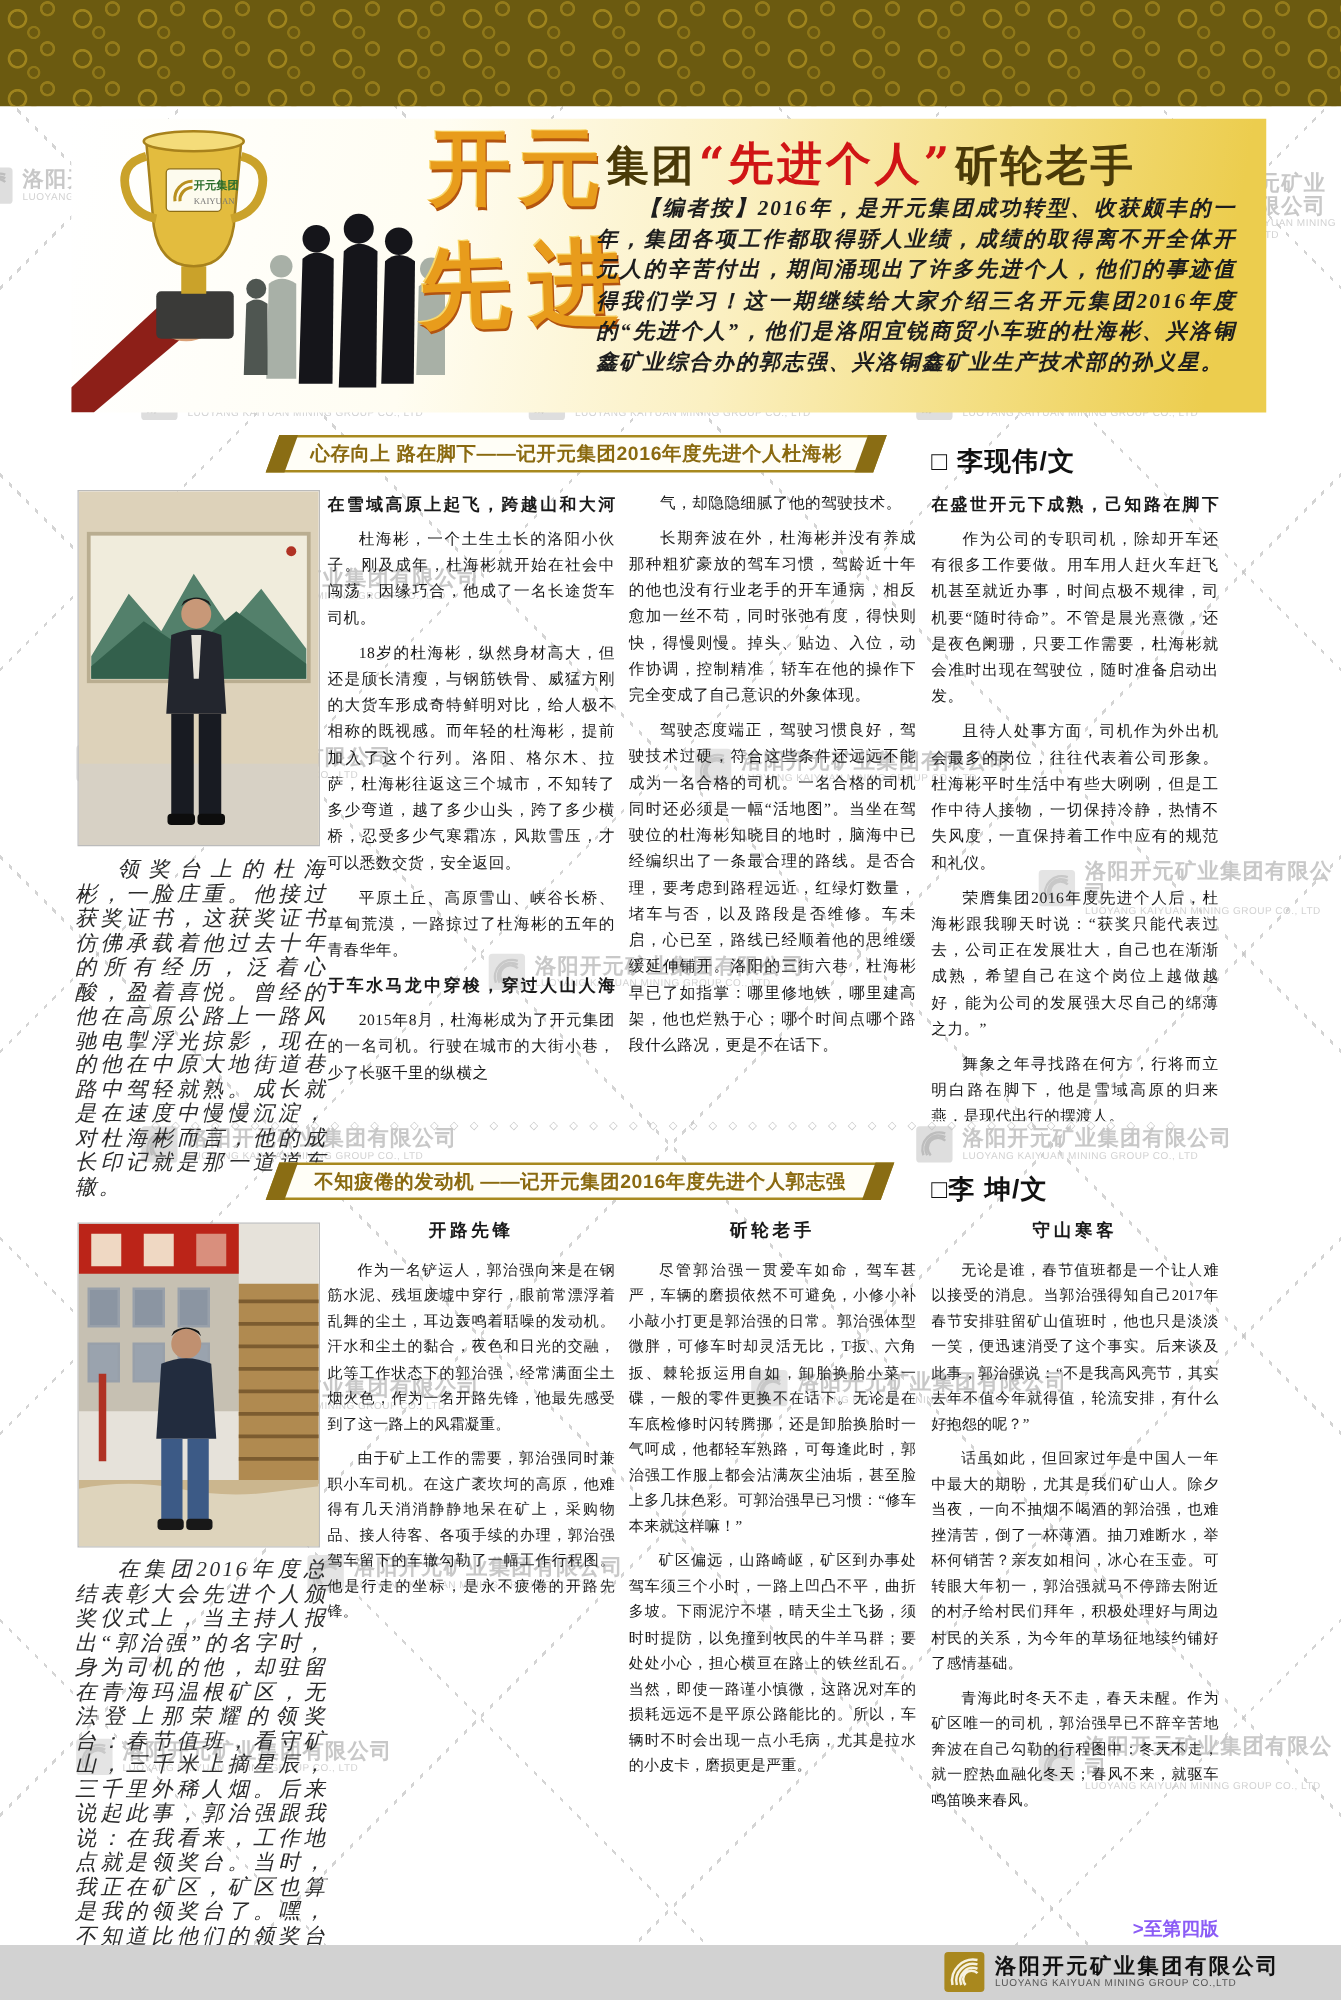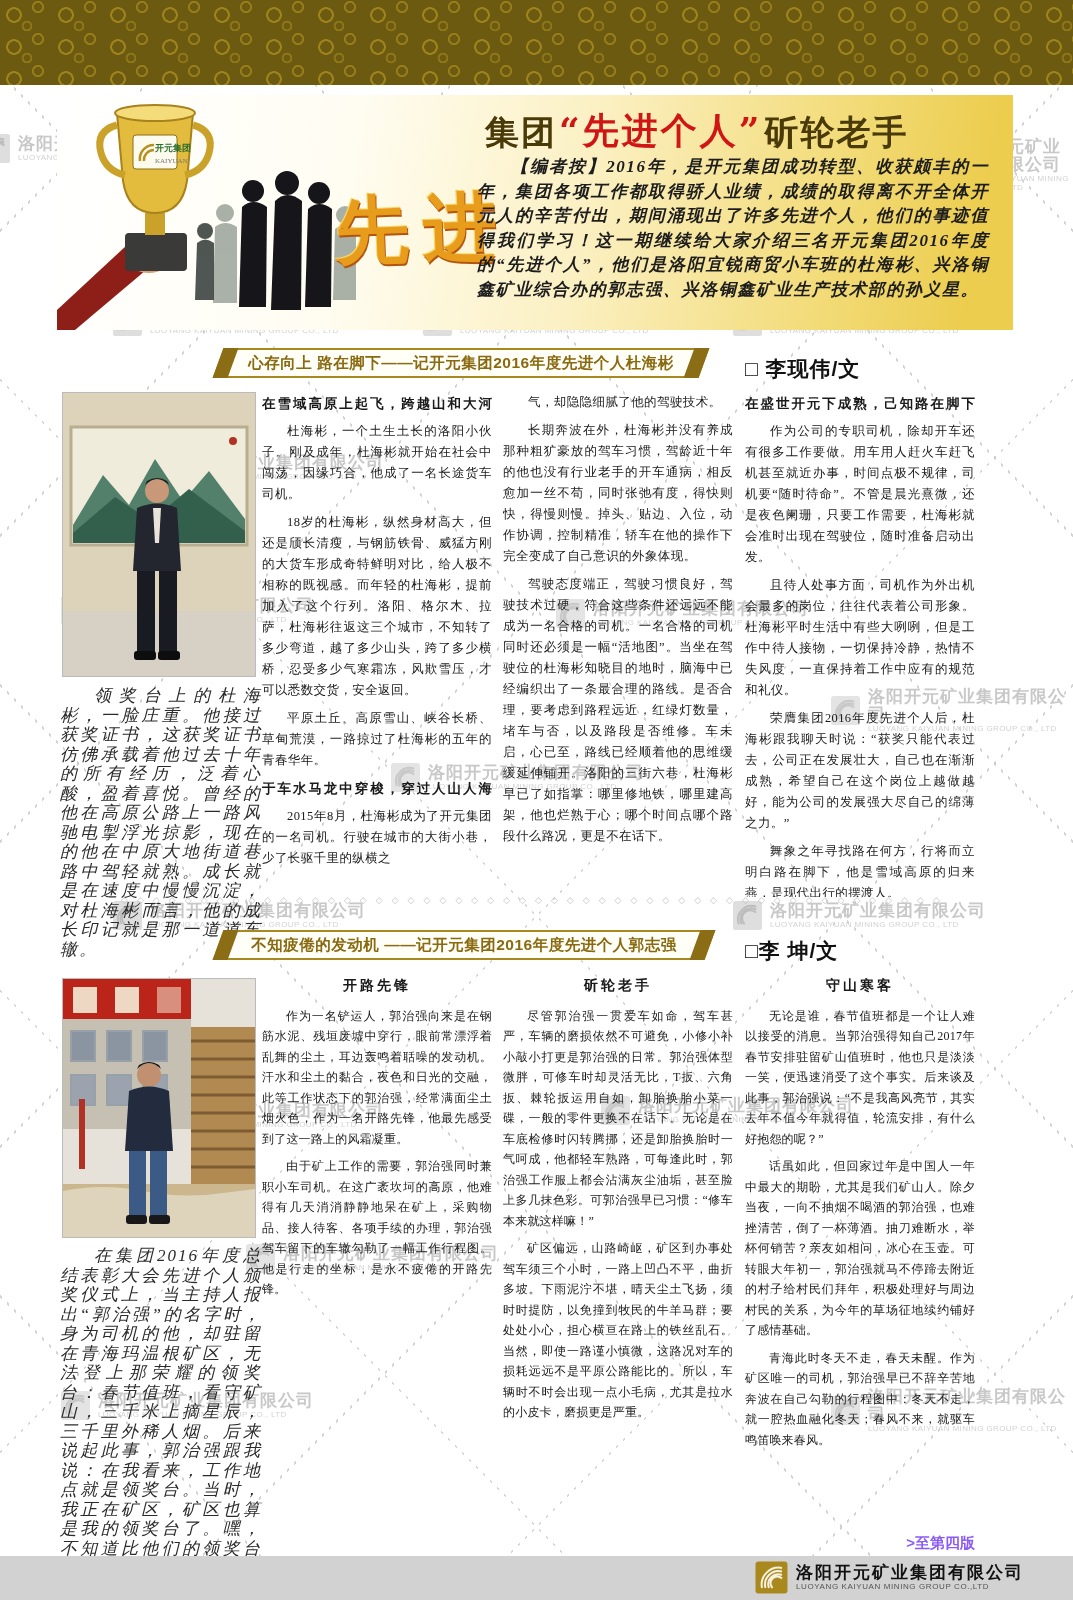--- a/index.html
+++ b/index.html
@@ -300,20 +300,21 @@
             <path d="M214 215 L218 106 Q230 94 245 106 L244 215 Z"></path>
           <circle cx="262" cy="98" r="11"></circle>
             <path d="M248 212 L251 114 Q262 104 275 114 L274 212 Z"></path>
         </g>
         <g fill="#3c4440" opacity="0.9">
           <circle cx="148" cy="136" r="8"></circle>
             <path d="M138 205 L140 148 Q148 141 157 148 L157 205 Z"></path>
         </g>
       </g>
     </svg>
+    <span class="artword aw1">开元</span>
     <span class="artword aw2">先进</span>
     <div class="btitle">
       <span class="dk">集团</span>
       <span class="rd">“先进个人”</span>
       <span class="dk">斫轮老手</span>
     </div>
     <div class="enote">【编者按】2016年，是开元集团成功转型、收获颇丰的一年，集团各项工作都取得骄人业绩，成绩的取得离不开全体开元人的辛苦付出，期间涌现出了许多先进个人，他们的事迹值得我们学习！这一期继续给大家介绍三名开元集团2016年度的“先进个人”，他们是洛阳宜锐商贸小车班的杜海彬、兴洛铜鑫矿业综合办的郭志强、兴洛铜鑫矿业生产技术部的孙义星。</div>
   </div>
 
   <div class="a1">

